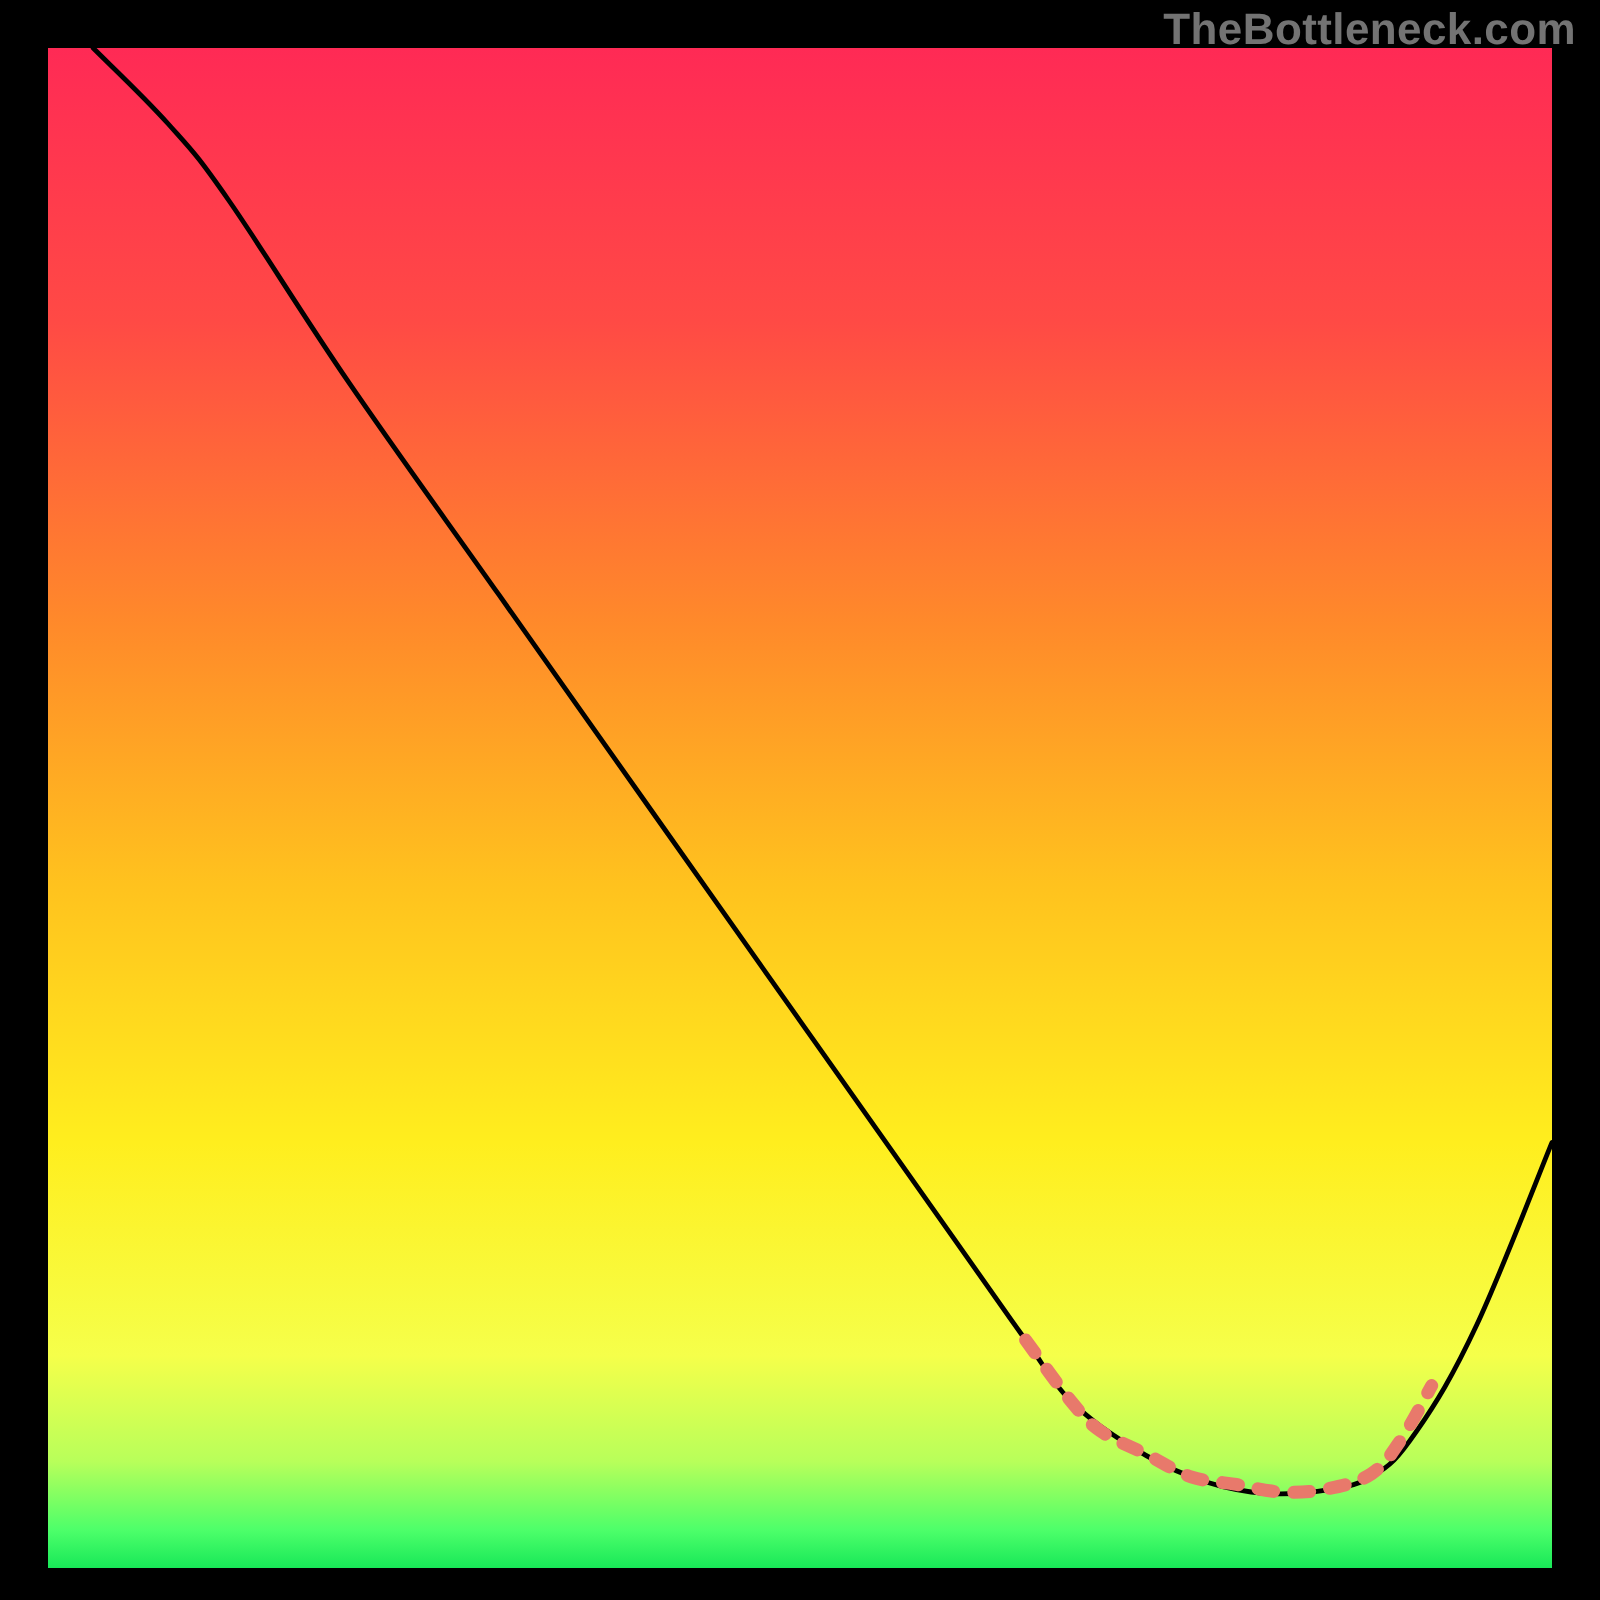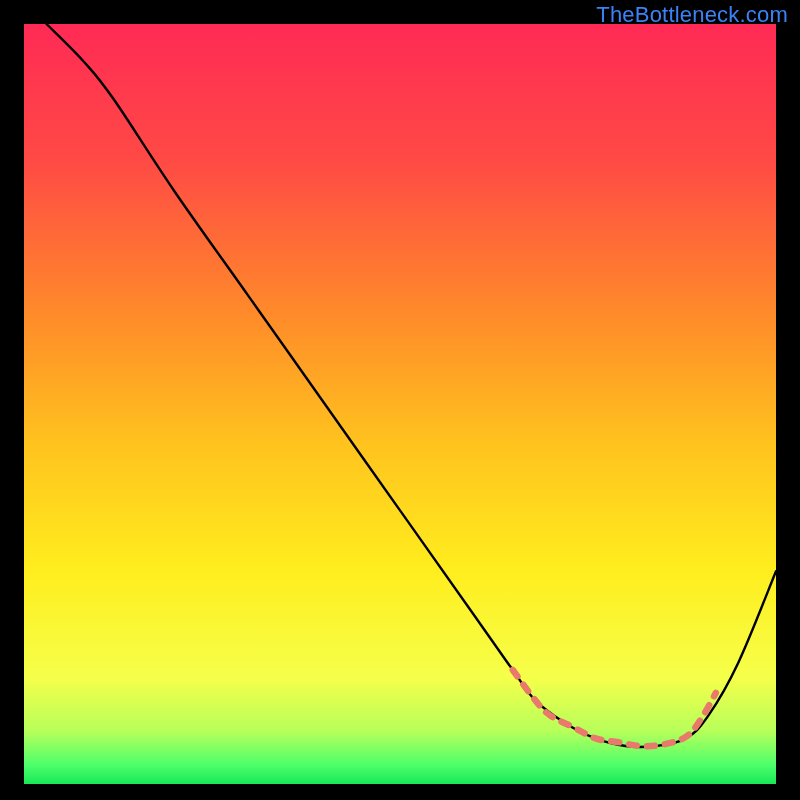--- a/index.html
+++ b/index.html
@@ -17,22 +17,22 @@
   }
   svg {
     display: block;
   }
   .watermark {
     position: absolute;
     top: 2px;
     right: 12px;
     font-family: Arial, Helvetica, sans-serif;
     font-size: 22px;
-    font-weight: 400;
-    color: #3b82f6;
+    font-weight: 700;
+    color: #737373;
     letter-spacing: 0.2px;
     user-select: none;
   }
 </style>
 </head>
 <body>
 
 <div class="stage">
   <svg id="chart-svg" width="800" height="800" viewBox="0 0 800 800">
     <defs>

